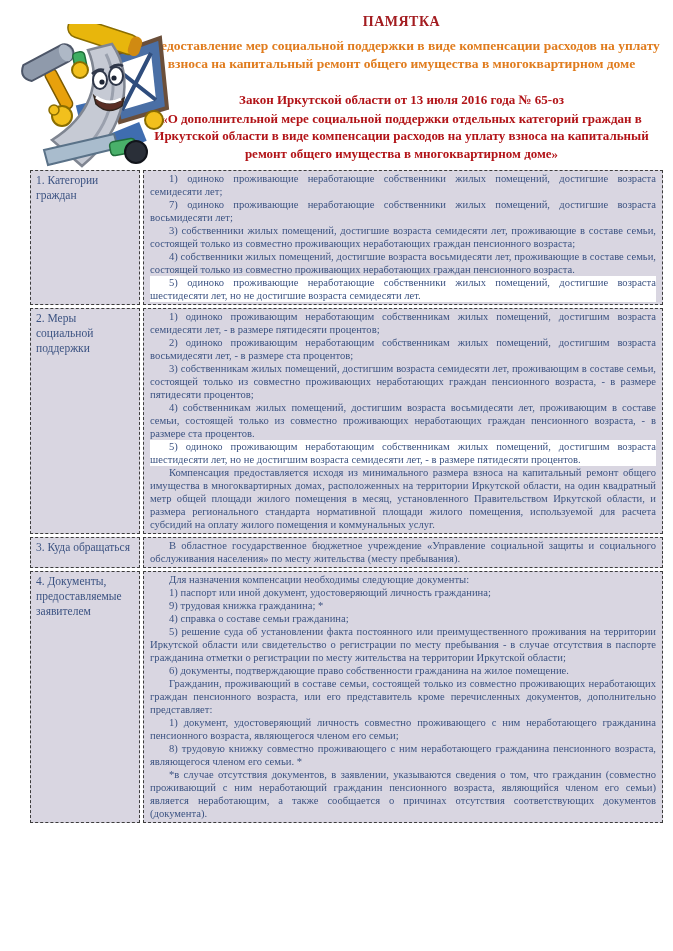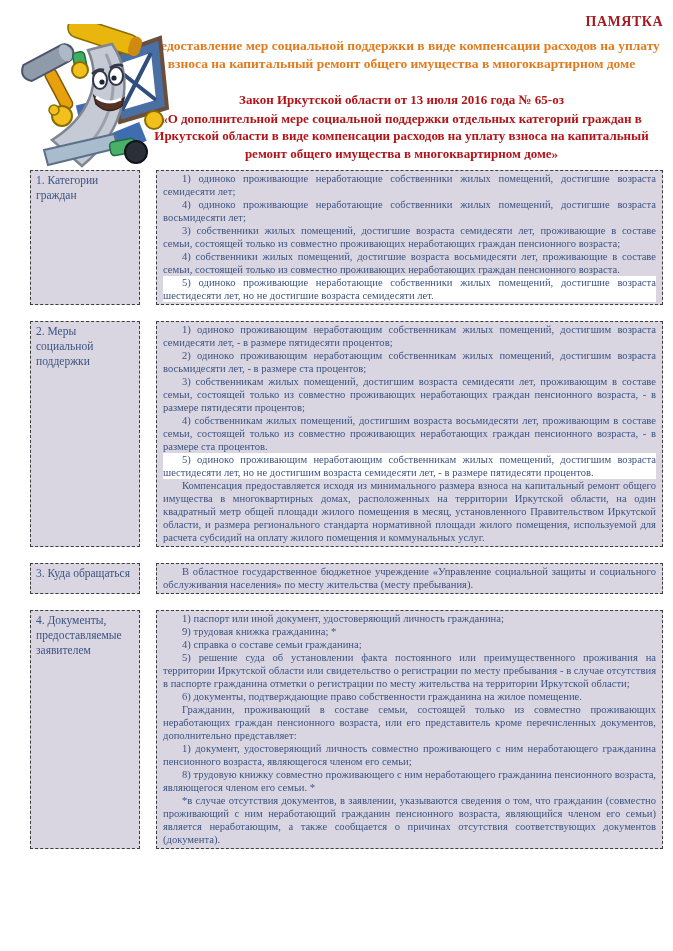--- a/index.html
+++ b/index.html
@@ -1,25 +1,25 @@
 <!DOCTYPE html>
 <html><head>
 <meta charset="utf-8">
 <style>
   html,body{margin:0;padding:0;background:#fff;}
   .page{position:relative;width:673px;height:951px;background:#fff;overflow:hidden;
         font-family:"Liberation Serif","DejaVu Serif",serif;}
   .mascot{position:absolute;left:18px;top:24px;width:152px;height:156px;}
   .header{padding-top:14px;margin-left:140px;margin-right:10px;text-align:center;}
-  .title{color:#a31c20;font-weight:bold;font-size:14px;letter-spacing:.5px;text-align:right;}
+  .title{color:#a31c20;font-weight:bold;font-size:14px;letter-spacing:.5px;}
   .subtitle{color:#e07c1e;font-weight:bold;font-size:13.5px;line-height:17.5px;margin-top:7px;}
   .law{margin-top:19px;color:#b21418;font-weight:bold;font-size:13px;line-height:17.5px;}
   .law-name{margin-top:1px;}
   .info-table{margin:8px 8px 0 30px;width:633px;display:grid;grid-template-columns:110px 1fr;
-        gap:16px;box-sizing:border-box;}
+        gap:3px;box-sizing:border-box;}
   .cell{border:1px dashed #3c3c3c;background:#d9d6e1;color:#3c5382;box-sizing:border-box;}
   .label-cell{padding:2px 3px 2px 5px;font-size:11.5px;line-height:15px;}
   .content-cell{padding:1px 6px 2px 6px;font-size:10.6px;line-height:13px;text-align:justify;}
   .content-cell p{margin:0;text-indent:19px;font-family:Liberation Serif, serif;}
   .hl{background:#ffffff;}
 </style>
 </head>
 <body>
 
 <div class="page">
@@ -76,21 +76,21 @@
       <div>Закон Иркутской области от 13 июля 2016 года № 65-оз</div>
       <div class="law-name">«О дополнительной мере социальной поддержки отдельных категорий граждан в Иркутской области в виде компенсации расходов на уплату взноса на капитальный ремонт общего имущества в многоквартирном доме»</div>
     </div>
   </div>
 
   <div class="info-table">
 
     <div class="cell label-cell">1. Категории граждан</div>
     <div class="cell content-cell">
       <p>1) одиноко проживающие неработающие собственники жилых помещений, достигшие возраста семидесяти лет;</p>
-      <p>4) одиноко проживающие неработающие собственники жилых помещений, достигшие возраста восьмидесяти лет;</p>
+      <p>7) одиноко проживающие неработающие собственники жилых помещений, достигшие возраста восьмидесяти лет;</p>
       <p>3) собственники жилых помещений, достигшие возраста семидесяти лет, проживающие в составе семьи, состоящей только из совместно проживающих неработающих граждан пенсионного возраста;</p>
       <p>4) собственники жилых помещений, достигшие возраста восьмидесяти лет, проживающие в составе семьи, состоящей только из совместно проживающих неработающих граждан пенсионного возраста.</p>
       <p class="hl">5) одиноко проживающие неработающие собственники жилых помещений, достигшие возраста шестидесяти лет, но не достигшие возраста семидесяти лет.</p>
     </div>
 
     <div class="cell label-cell">2. Меры социальной поддержки</div>
     <div class="cell content-cell">
       <p>1) одиноко проживающим неработающим собственникам жилых помещений, достигшим возраста семидесяти лет, - в размере пятидесяти процентов;</p>
       <p>2) одиноко проживающим неработающим собственникам жилых помещений, достигшим возраста восьмидесяти лет, - в размере ста процентов;</p>
       <p>3) собственникам жилых помещений, достигшим возраста семидесяти лет, проживающим в составе семьи, состоящей только из совместно проживающих неработающих граждан пенсионного возраста, - в размере пятидесяти процентов;</p>
@@ -99,20 +99,21 @@
       <p>Компенсация предоставляется исходя из минимального размера взноса на капитальный ремонт общего имущества в многоквартирных домах, расположенных на территории Иркутской области, на один квадратный метр общей площади жилого помещения в месяц, установленного Правительством Иркутской области, и размера регионального стандарта нормативной площади жилого помещения, используемой для расчета субсидий на оплату жилого помещения и коммунальных услуг.</p>
     </div>
 
     <div class="cell label-cell">3. Куда обращаться</div>
     <div class="cell content-cell">
       <p>В областное государственное бюджетное учреждение «Управление социальной защиты и социального обслуживания населения» по месту жительства (месту пребывания).</p>
     </div>
 
     <div class="cell label-cell">4. Документы, предоставляемые заявителем</div>
     <div class="cell content-cell">
+      <p>Для назначения компенсации необходимы следующие документы:</p>
       <p>1) паспорт или иной документ, удостоверяющий личность гражданина;</p>
       <p>9) трудовая книжка гражданина; *</p>
       <p>4) справка о составе семьи гражданина;</p>
       <p>5) решение суда об установлении факта постоянного или преимущественного проживания на территории Иркутской области или свидетельство о регистрации по месту пребывания - в случае отсутствия в паспорте гражданина отметки о регистрации по месту жительства на территории Иркутской области;</p>
       <p>6) документы, подтверждающие право собственности гражданина на жилое помещение.</p>
       <p>Гражданин, проживающий в составе семьи, состоящей только из совместно проживающих неработающих граждан пенсионного возраста, или его представитель кроме перечисленных документов, дополнительно представляет:</p>
       <p>1) документ, удостоверяющий личность совместно проживающего с ним неработающего гражданина пенсионного возраста, являющегося членом его семьи;</p>
       <p>8) трудовую книжку совместно проживающего с ним неработающего гражданина пенсионного возраста, являющегося членом его семьи. *</p>
       <p>*в случае отсутствия документов, в заявлении, указываются сведения о том, что гражданин (совместно проживающий с ним неработающий гражданин пенсионного возраста, являющийся членом его семьи) является неработающим, а также сообщается о причинах отсутствия соответствующих документов (документа).</p>
     </div>

